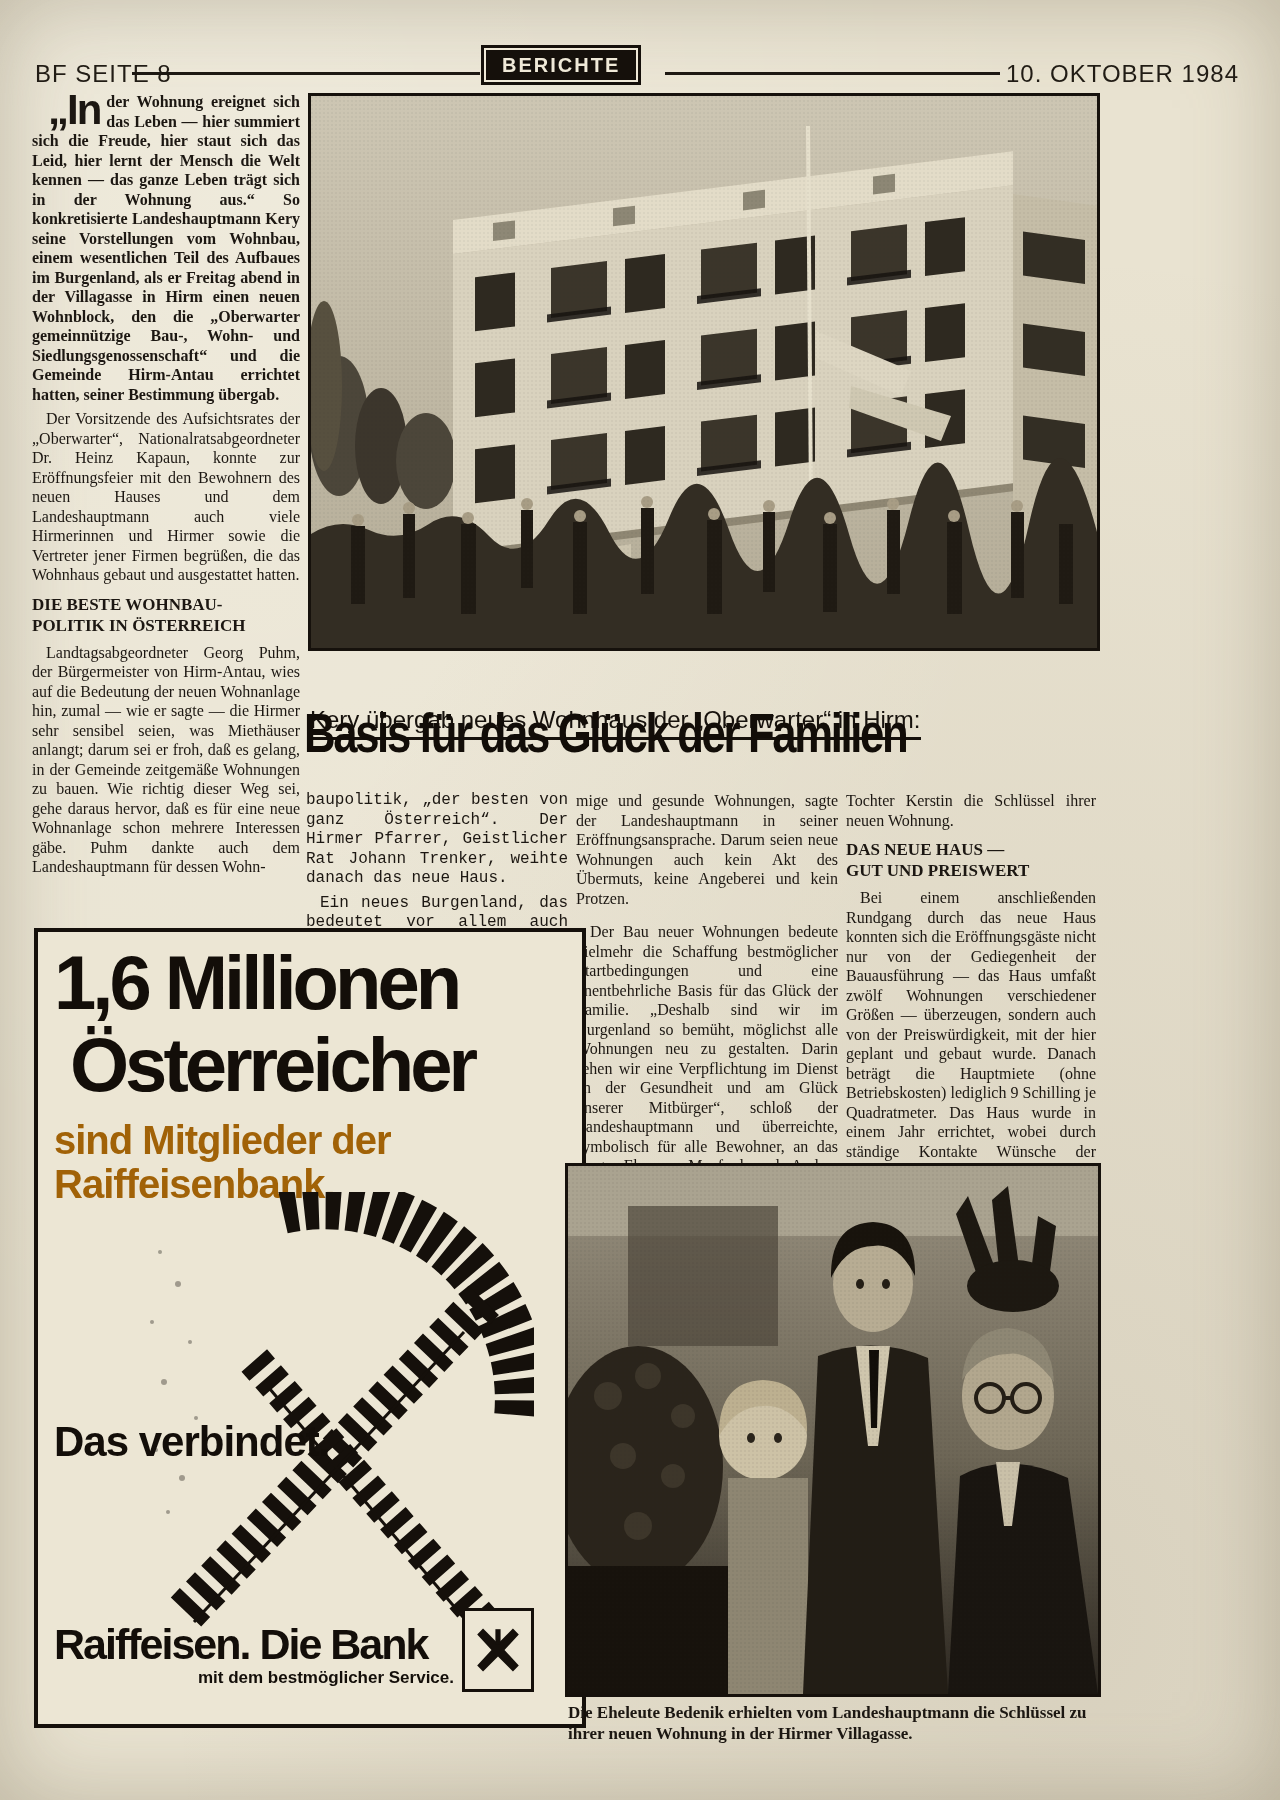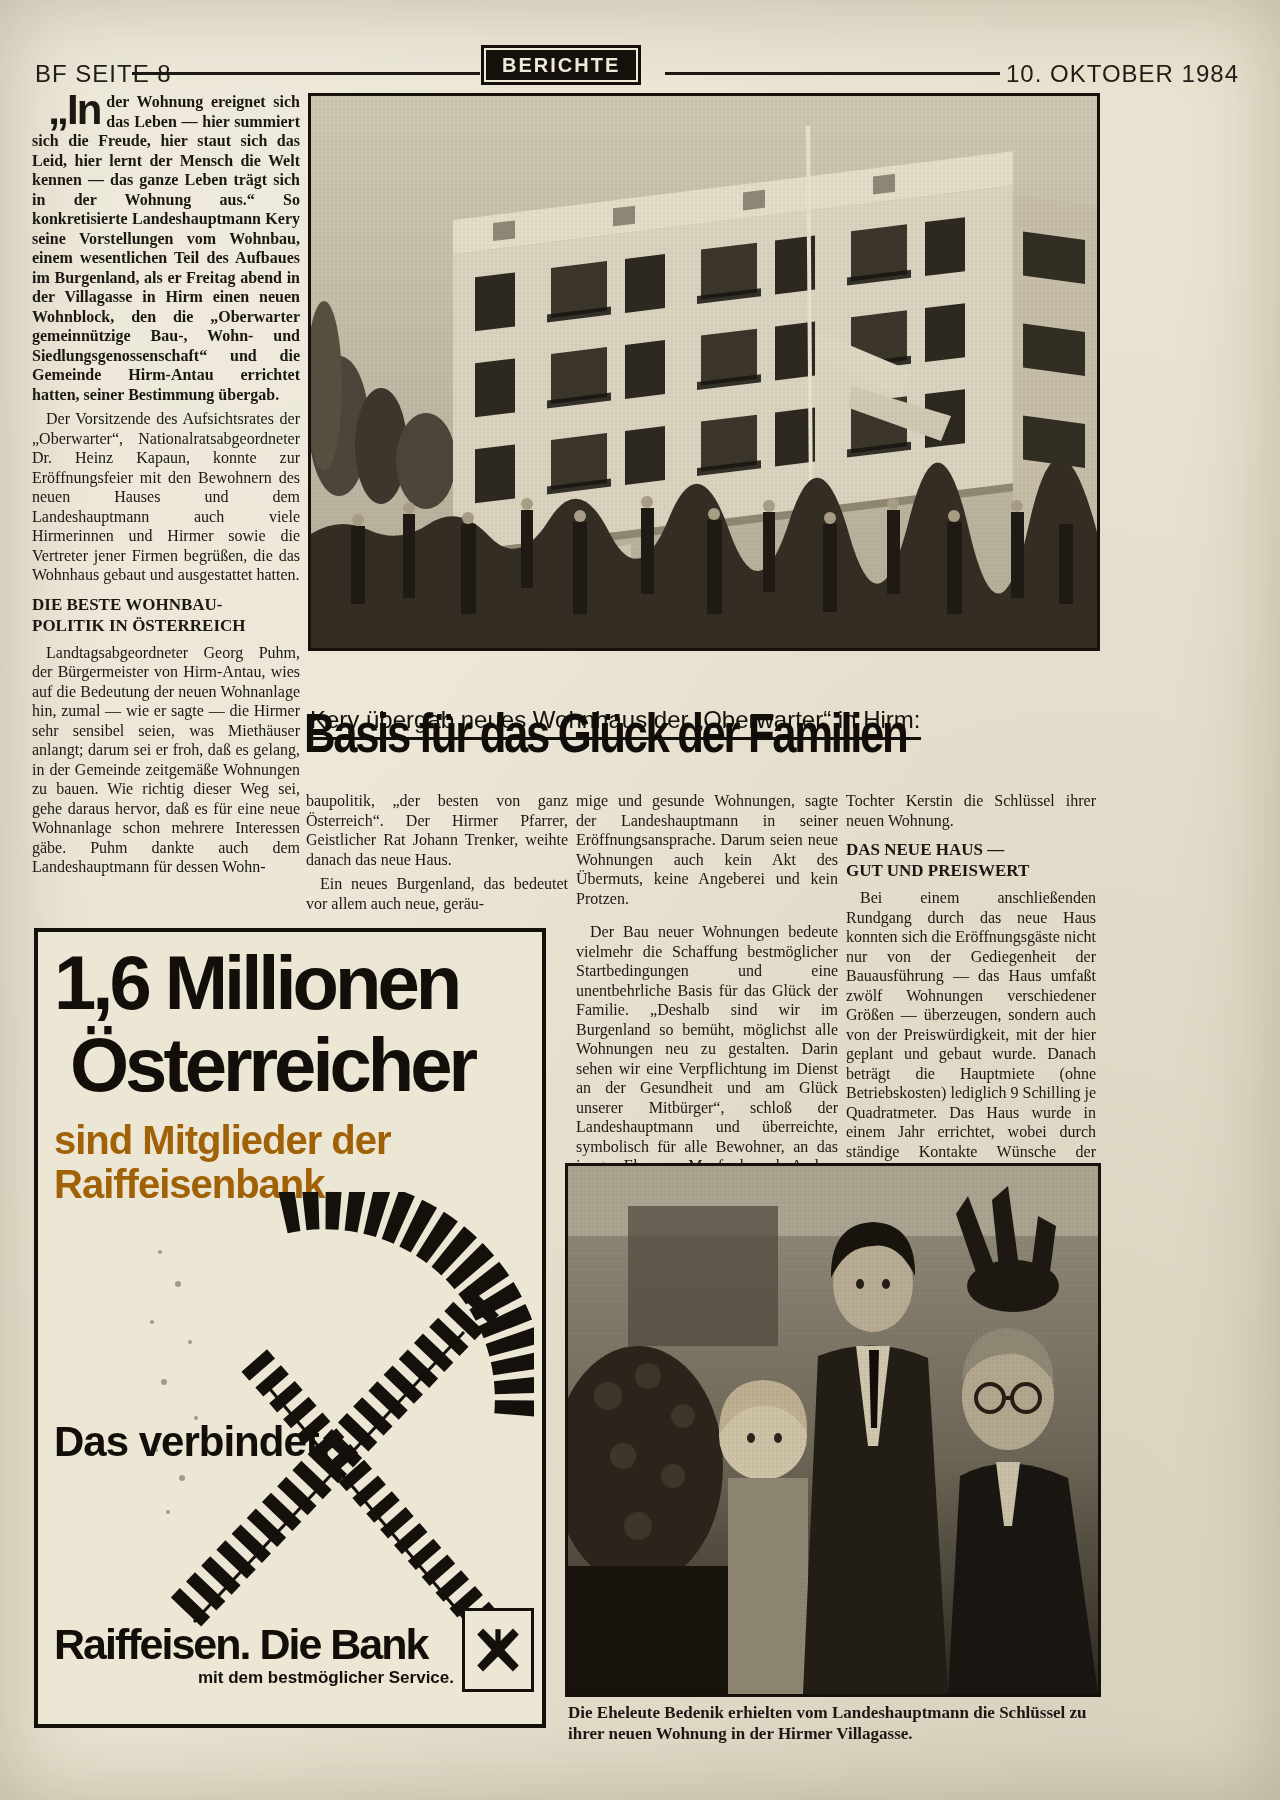--- a/index.html
+++ b/index.html
@@ -56,21 +56,21 @@
     font-family:"Liberation Sans", sans-serif;font-weight:bold;
     font-size:56px;letter-spacing:-3px;color:#120d08;
     transform:scaleX(0.78);transform-origin:left top;white-space:nowrap;
   }
 
   
   .photo{border:3px solid #16110c;background:#9a9385;overflow:hidden;}
   .caption{font-weight:bold;font-size:17px;line-height:21px;text-align:left;}
 
   
-  .ad-box{border:4px solid #15100b;background:#ece6d4;overflow:hidden;}
+  .ad-box{border:4px solid #15100b;background:#ece6d4;overflow:hidden;padding-left:40px;}
   .ad-huge{
     font-family:"Liberation Sans", sans-serif;font-weight:bold;
     font-size:76px;letter-spacing:-4px;line-height:78px;color:#130e09;
   }
   .ad-mid{
     font-family:"Liberation Sans", sans-serif;font-weight:bold;
     font-size:40px;letter-spacing:-1px;line-height:44px;color:#a16207;
   }
   .ad-slogan{
     font-family:"Liberation Sans", sans-serif;font-weight:bold;
@@ -225,21 +225,21 @@
       </g>
       <rect x="0" y="0" width="786" height="552" fill="url(#halftone)"></rect>
     </svg>
   </div>
 
   <div class="abs" style="left:310px;top:662px;margin-top:44px;">
     <span class="kicker">Kery übergab neues Wohnhaus der „Oberwarter“ in Hirm:</span>
   </div>
   <div class="abs headline" style="left:304px;top:700px;width:980px;">Basis für das Glück der Familien</div>
 
-  <div class="abs col" style="left:306px;top:791px;width:262px;">
+  <div class="abs col" style="left:306px;top:791px;width:262px;font-family:Liberation Mono, monospace;">
     <p>baupolitik, „der besten von ganz Österreich“. Der Hirmer Pfarrer, Geistlicher Rat Johann Trenker, weihte danach das neue Haus.</p>
     <p class="ind">Ein neues Burgenland, das bedeutet vor allem auch neue, geräu-</p>
   </div>
 
   <div class="abs col" style="left:576px;top:791px;width:262px;height:372px;overflow:hidden;">
     <p>mige und gesunde Wohnungen, sagte der Landeshauptmann in seiner Eröffnungsansprache. Darum seien neue Wohnungen auch kein Akt des Übermuts, keine Angeberei und kein Protzen.</p>
     <p class="ind" style="margin-top:14px;">Der Bau neuer Wohnungen bedeute vielmehr die Schaffung bestmöglicher Startbedingungen und eine unentbehrliche Basis für das Glück der Familie. „Deshalb sind wir im Burgenland so bemüht, möglichst alle Wohnungen neu zu gestalten. Darin sehen wir eine Verpflichtung im Dienst an der Gesundheit und am Glück unserer Mitbürger“, schloß der Landeshauptmann und überreichte, symbolisch für alle Bewohner, an das junge Ehepaar Manfred und Andrea Bedenik und deren kleine</p>
   </div>
 
   <div class="abs col" style="left:846px;top:791px;width:250px;height:480px;overflow:hidden;">

